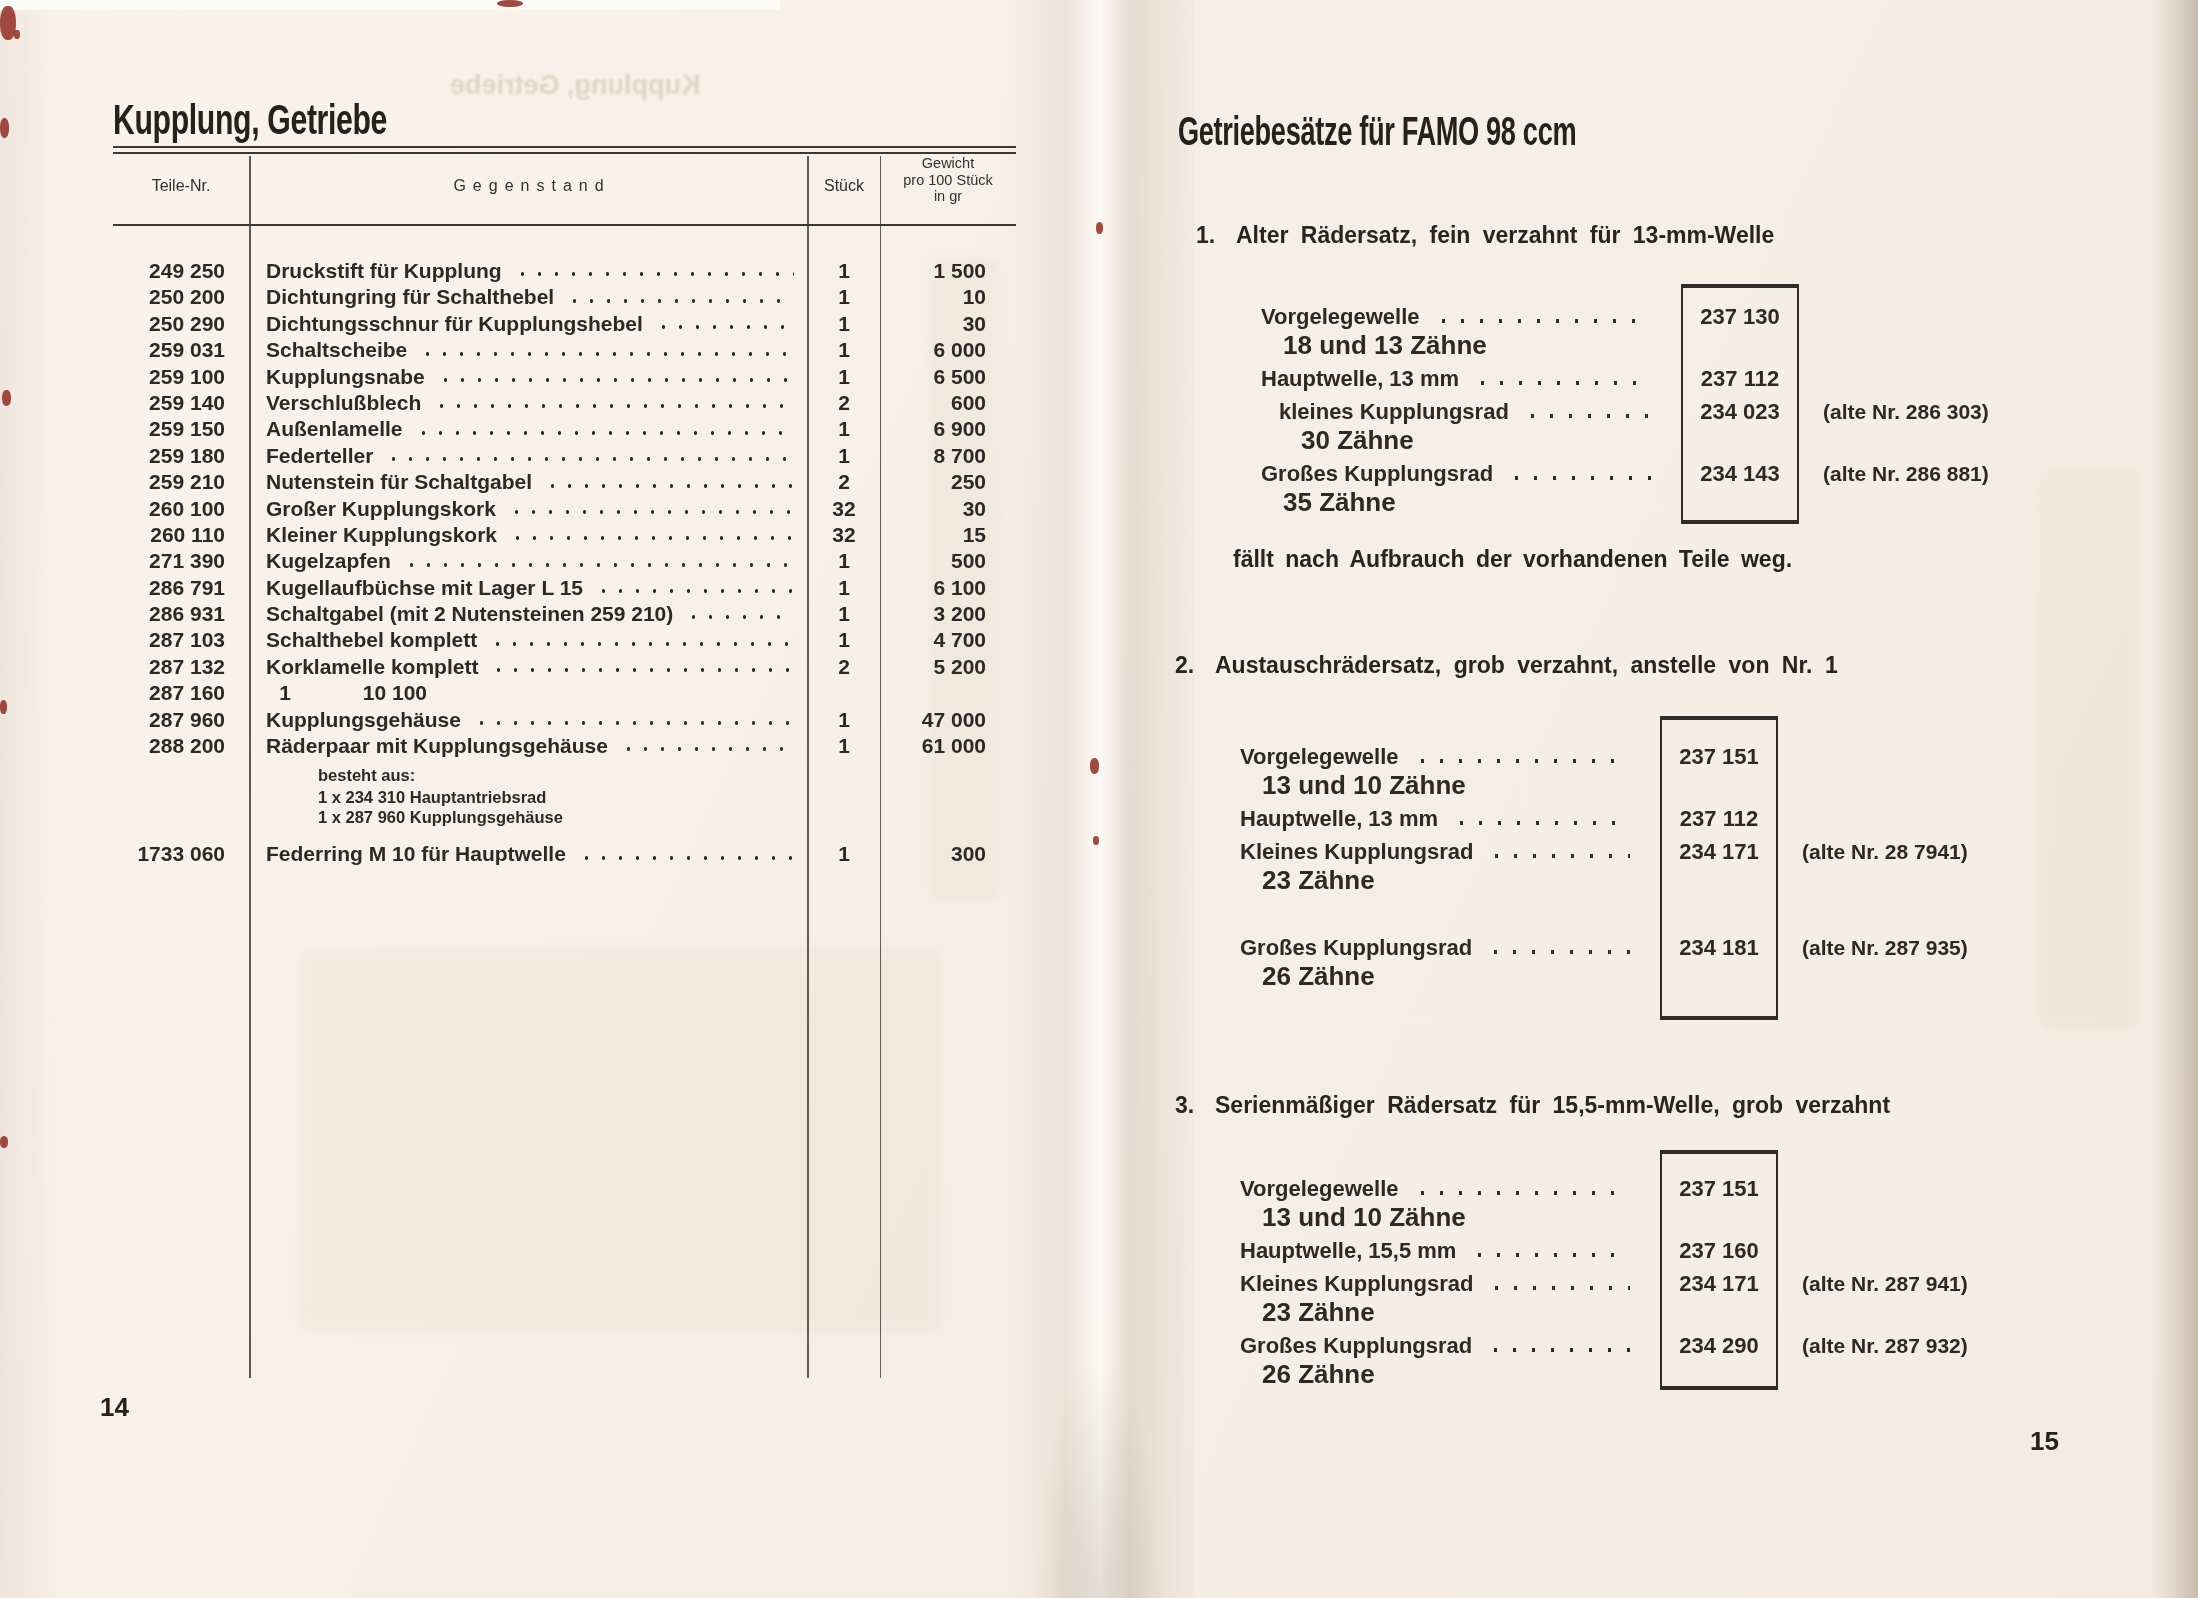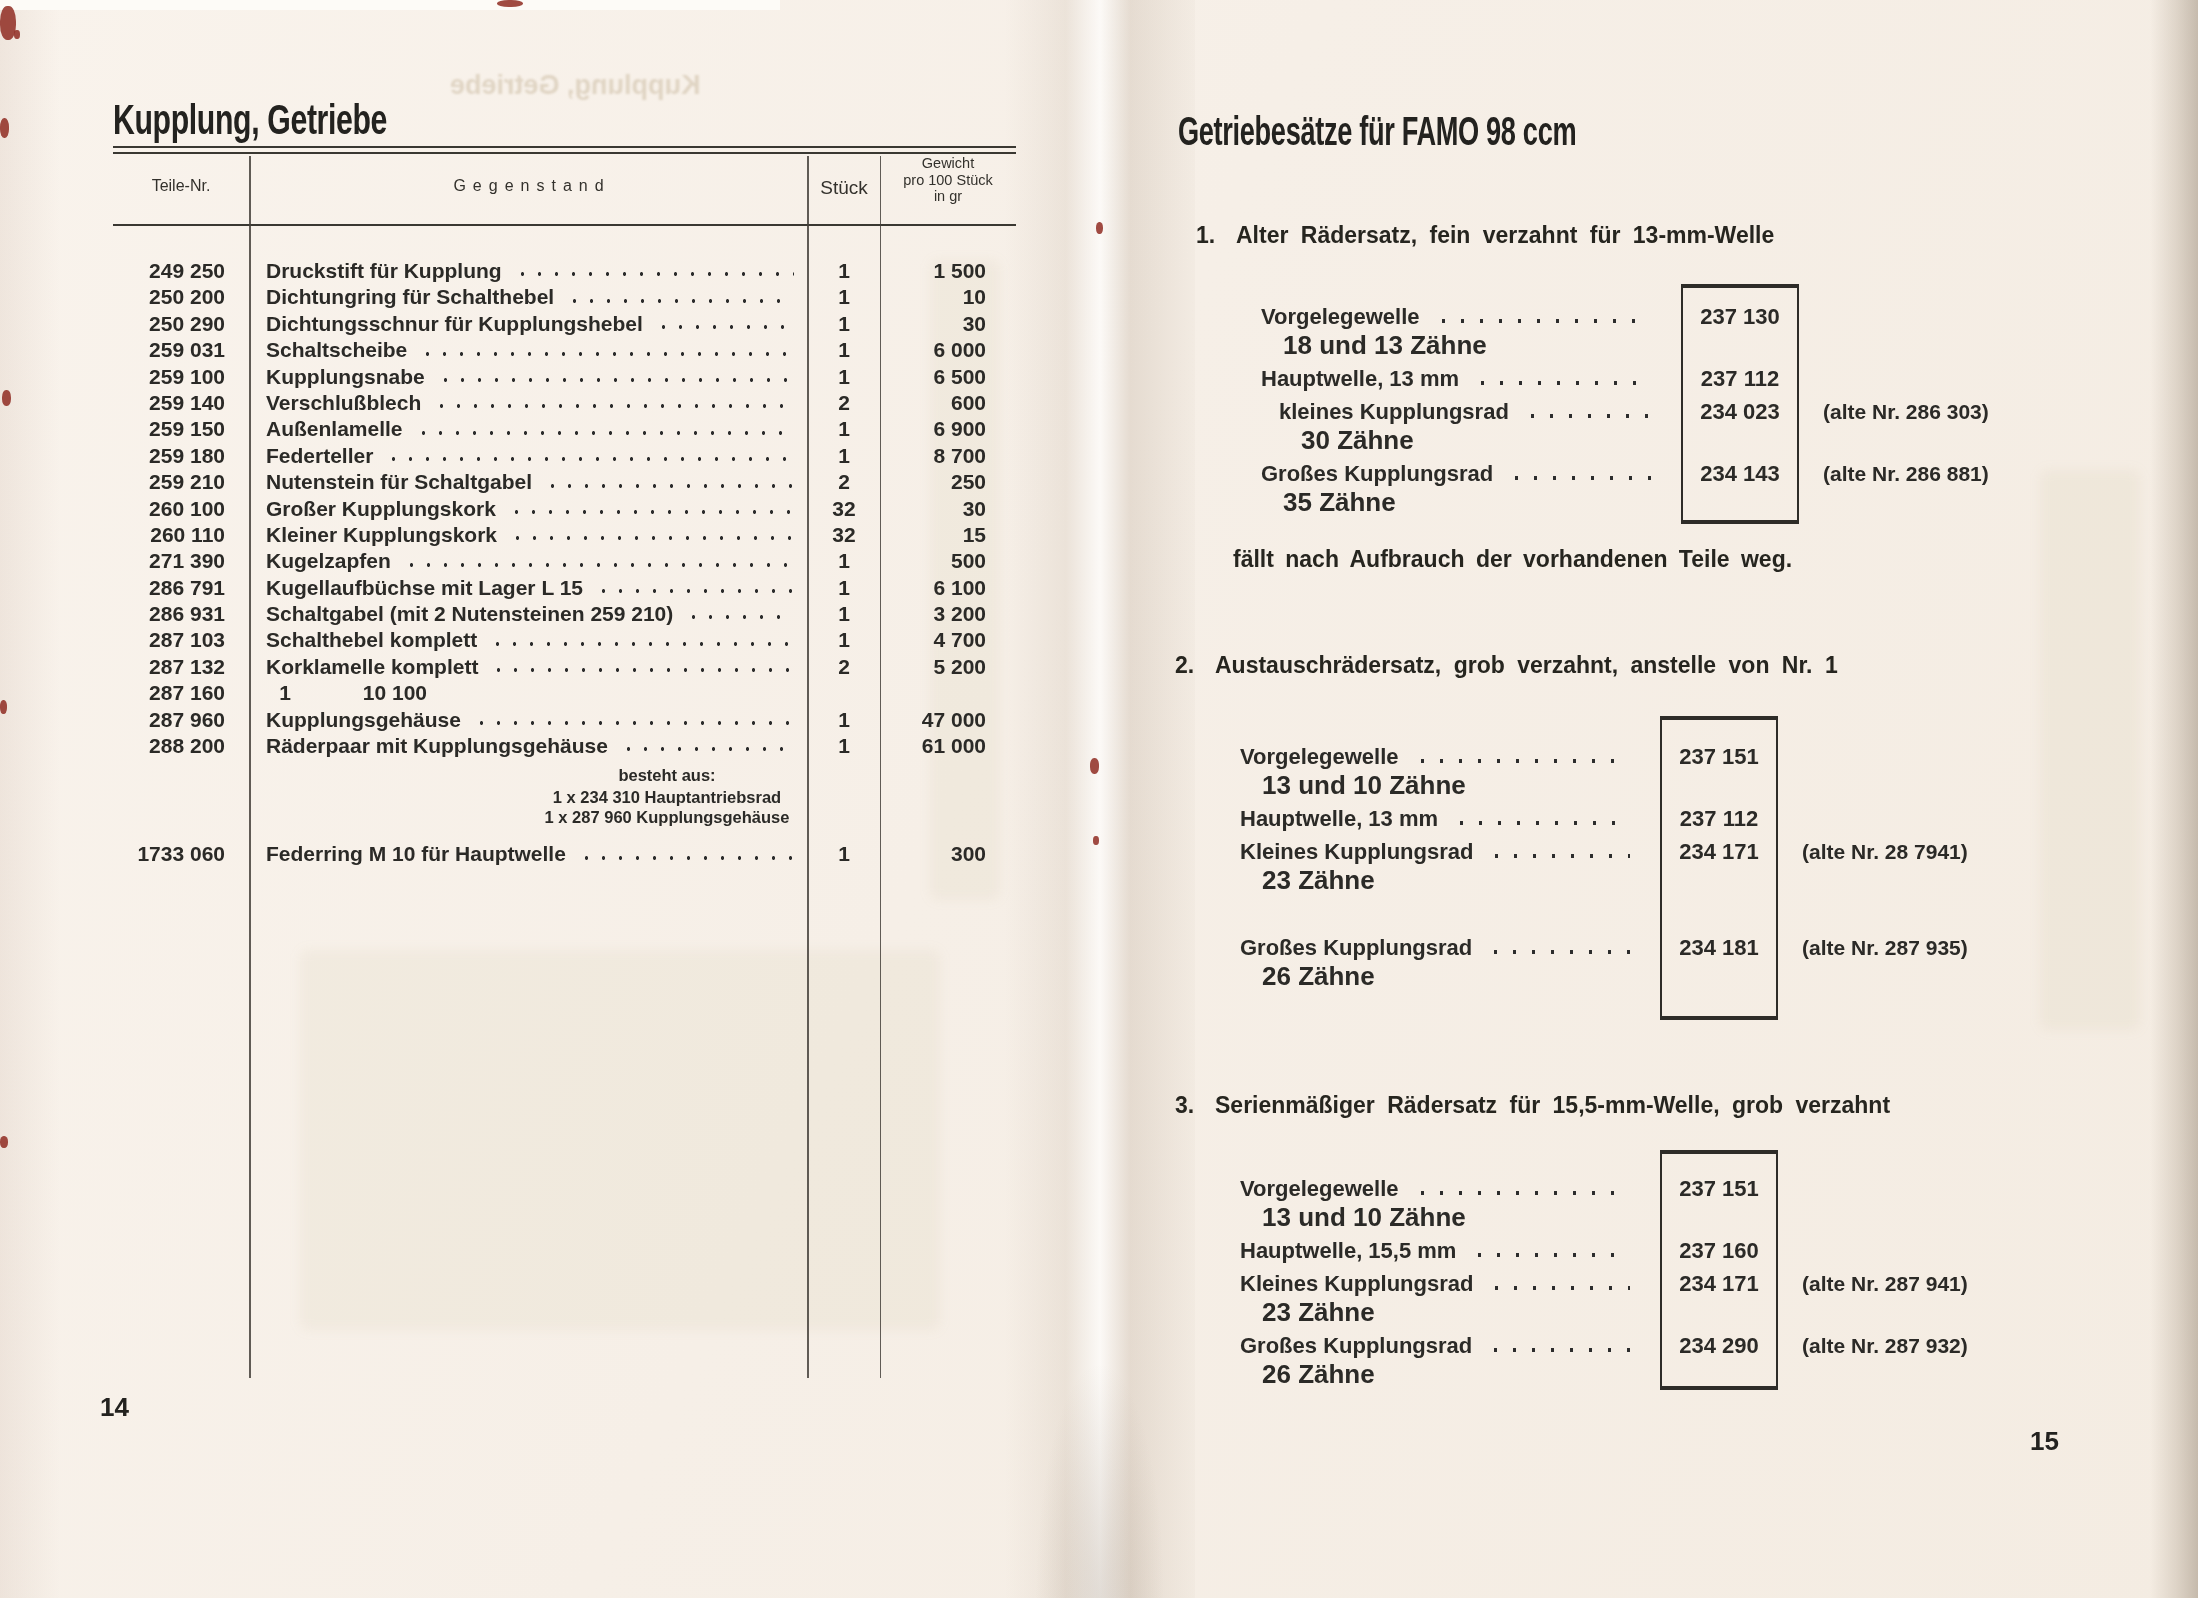--- a/index.html
+++ b/index.html
@@ -30,33 +30,33 @@
   .page-title{position:absolute;font-weight:bold;letter-spacing:-.5px;transform-origin:left top;white-space:nowrap;color:#23221f;}
   #left-title{left:113px;top:97px;font-size:42px;line-height:46px;transform:scaleX(.72);}
   #right-title{left:1178px;top:108px;font-size:40px;line-height:46px;transform:scaleX(.68);}
 
   .hline{position:absolute;background:#3a3832;}
   .vline{position:absolute;background:#45413b;opacity:.85;}
 
   .th{position:absolute;text-align:center;color:#33312c;}
   #th-teile{left:113px;top:177px;width:136px;font-size:16px;}
   #th-gegenstand{left:249px;top:177px;width:559px;font-size:16px;letter-spacing:7px;padding-left:7px;box-sizing:border-box;}
-  #th-stueck{left:808px;top:177px;width:72px;font-size:19px;}
+  #th-stueck{left:808px;top:177px;width:72px;font-size:16px;}
   #th-gewicht{left:880px;top:155px;width:136px;font-size:14.5px;line-height:16.5px;}
 
   #parts-rows{position:absolute;left:113px;top:258px;width:903px;}
   .p-row{display:flex;height:26.4px;line-height:26.4px;font-size:21px;font-weight:bold;color:#2b2a27;}
   .p-row.gap-before{margin-top:7px;}
   .p-nr{width:136px;text-align:right;padding-right:24px;box-sizing:border-box;white-space:nowrap;}
   .p-name{width:559px;display:flex;padding-left:17px;box-sizing:border-box;white-space:nowrap;}
   .p-qty{width:72px;text-align:center;}
   .p-wt{width:136px;text-align:right;padding-right:30px;box-sizing:border-box;white-space:nowrap;}
   .dots{flex:1;align-self:flex-end;height:6px;margin:0 14px 7px 12px;
     background:radial-gradient(circle,#2c2c2c 1.7px,rgba(0,0,0,0) 1.9px) left center/17px 6px repeat-x;}
-  .breakdown{padding-left:205px;margin:4px 0 14px 0;text-align:center;}
+  .breakdown{padding-left:205px;margin:4px 0 14px 0;}
   .bd-intro{font-size:16.5px;font-weight:bold;height:24px;line-height:24px;}
   .bd-item{font-size:16.5px;font-weight:bold;height:20px;line-height:20px;white-space:nowrap;}
 
   .page-num{position:absolute;font-size:26px;font-weight:bold;color:#23221f;}
   #page-num-left{left:100px;top:1392px;}
   #page-num-right{left:2030px;top:1426px;}
 
   
   .section{position:absolute;left:1175px;width:1000px;}
   #sec-1{top:222px;margin-left:21px;} #sec-2{top:652px;} #sec-3{top:1092px;}

